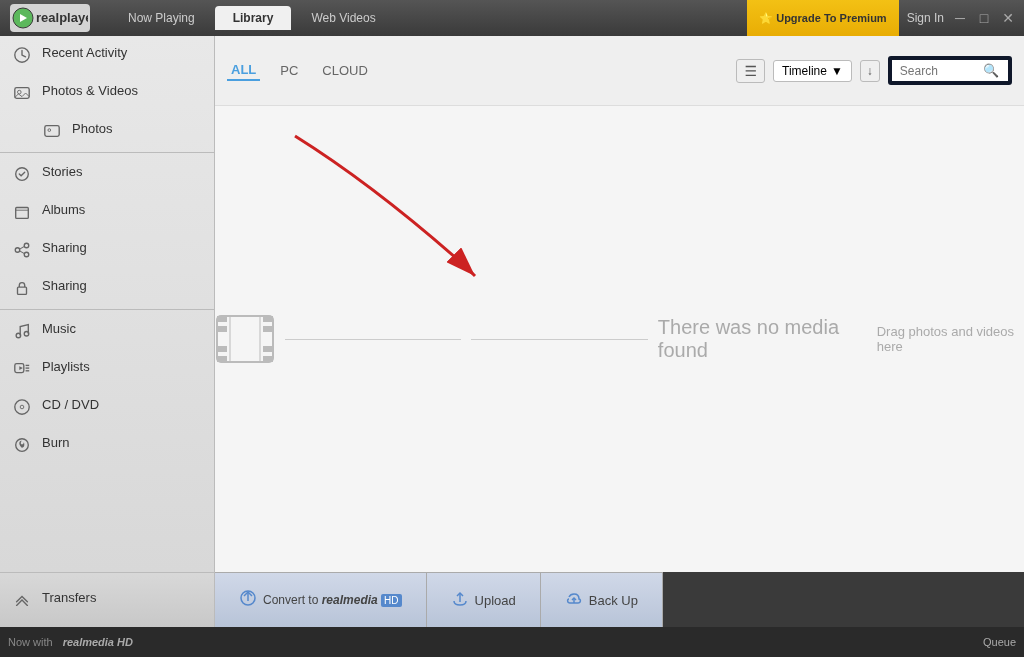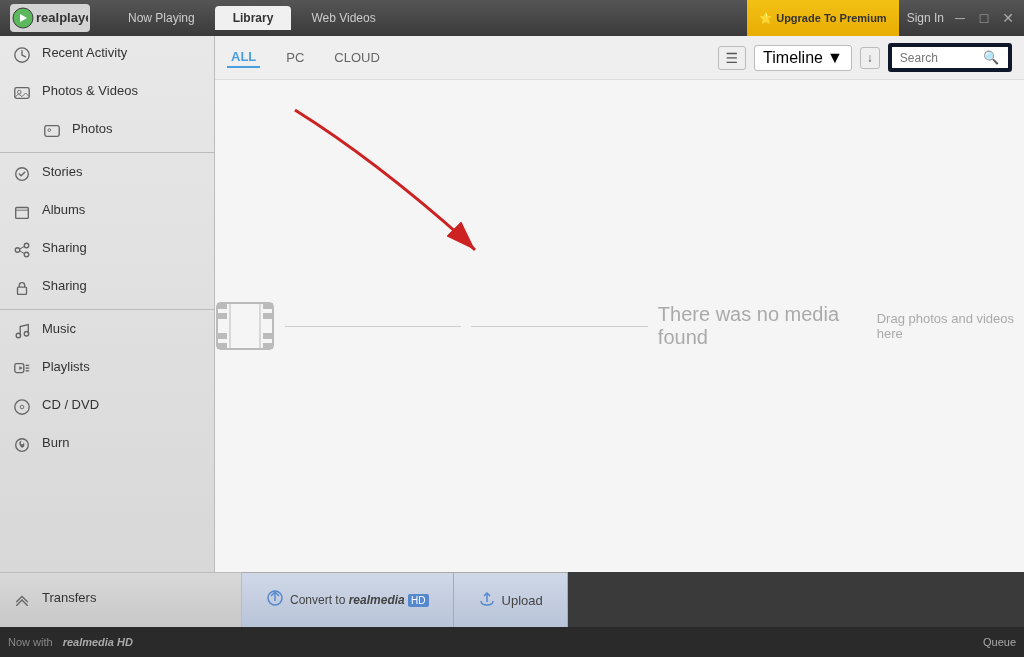--- a/index.html
+++ b/index.html
@@ -139,24 +139,24 @@
     
     #content {
       flex: 1;
       background: #f5f5f5;
       display: flex;
       flex-direction: column;
     }
     #content-toolbar {
       display: flex;
       align-items: center;
-      padding: 7px 12px;
+      padding: 20px 12px;
       background: #efefef;
       border-bottom: 1px solid #ddd;
-      gap: 22px;
+      gap: 16px;
     }
     .filter-tab {
       font-size: 13px;
       color: #666;
       cursor: pointer;
       padding: 2px 4px;
     }
     .filter-tab.active {
       color: #4a9fdf;
       border-bottom: 2px solid #4a9fdf;
@@ -177,21 +177,21 @@
       font-size: 14px;
       color: #555;
     }
     #sort-select {
       display: flex;
       align-items: center;
       border: 1px solid #bbb;
       border-radius: 3px;
       padding: 3px 8px;
       background: white;
-      font-size: 16px;
+      font-size: 12px;
       gap: 4px;
       cursor: pointer;
     }
     #sort-arrow {
       background: none;
       border: 1px solid #bbb;
       border-radius: 3px;
       padding: 3px 6px;
       cursor: pointer;
       font-size: 12px;
@@ -493,21 +493,21 @@
 
       <div id="no-media-text">There was no media found</div>
       <div id="drag-text">Drag photos and videos here</div>
     </div>
 
   </div>
 </div>
 
 <div style="height: 55px; display:flex; align-items: stretch;">
 
-  <div style="width:242px; background: linear-gradient(to bottom,#d8d8d8,#c8c8c8); border-right:1px solid #bbb; border-top: 1px solid #bbb; display:flex; align-items:center;">
+  <div style="width:215px; background: linear-gradient(to bottom,#d8d8d8,#c8c8c8); border-right:1px solid #bbb; border-top: 1px solid #bbb; display:flex; align-items:center;">
     <div class="sidebar-item" style="width:100%">
       <span class="icon">
         <svg class="icon-svg" viewBox="0 0 20 20" fill="none">
             <polyline points="4,12 10,6 16,12" stroke="#666" stroke-width="1.5" fill="none" stroke-linecap="round"></polyline>
             <polyline points="4,16 10,10 16,16" stroke="#666" stroke-width="1.5" fill="none" stroke-linecap="round"></polyline>
           </svg>
       </span>
       <span>Transfers</span>
     </div>
   </div>
@@ -525,20 +525,30 @@
     </div>
     <div class="bottom-btn">
       <span class="icon">
         <svg width="18" height="18" viewBox="0 0 18 18" fill="none">
             <path d="M3 12 C3 15 5 16 9 16 C13 16 15 15 15 12" stroke="#5588cc" stroke-width="1.5" fill="none"></path>
             <polyline points="6,7 9,4 12,7" stroke="#5588cc" stroke-width="1.5" fill="none"></polyline>
             <line x1="9" y1="4" x2="9" y2="13" stroke="#5588cc" stroke-width="1.5"></line>
           </svg>
       </span>
       <span>Upload</span>
+    </div>
+    <div class="bottom-btn">
+      <span class="icon">
+        <svg width="18" height="18" viewBox="0 0 18 18" fill="none">
+            <path d="M4 10 C2 10 2 14 5 14 L13 14 C16 14 16 10 14 10 C14 7 12 5 9 5 C7 5 5 6 4 8" stroke="#5588cc" stroke-width="1.5" fill="none"></path>
+            <polyline points="7,11 9,9 11,11" stroke="#5588cc" stroke-width="1.5" fill="none"></polyline>
+            <line x1="9" y1="9" x2="9" y2="14" stroke="#5588cc" stroke-width="1.5"></line>
+          </svg>
+      </span>
+      <span>Back Up</span>
     </div>
   </div>
 </div>
 
 <div id="player-bar">
   <span style="color:#888;font-size:11px;">Now with</span>
   <span style="color:#aaa;font-size:11px;font-style:italic;font-weight:bold; margin-left:4px;">realmedia HD</span>
   <span style="margin-left:auto;color:#aaa;font-size:11px;cursor:pointer;">Queue</span>
 </div>
 

